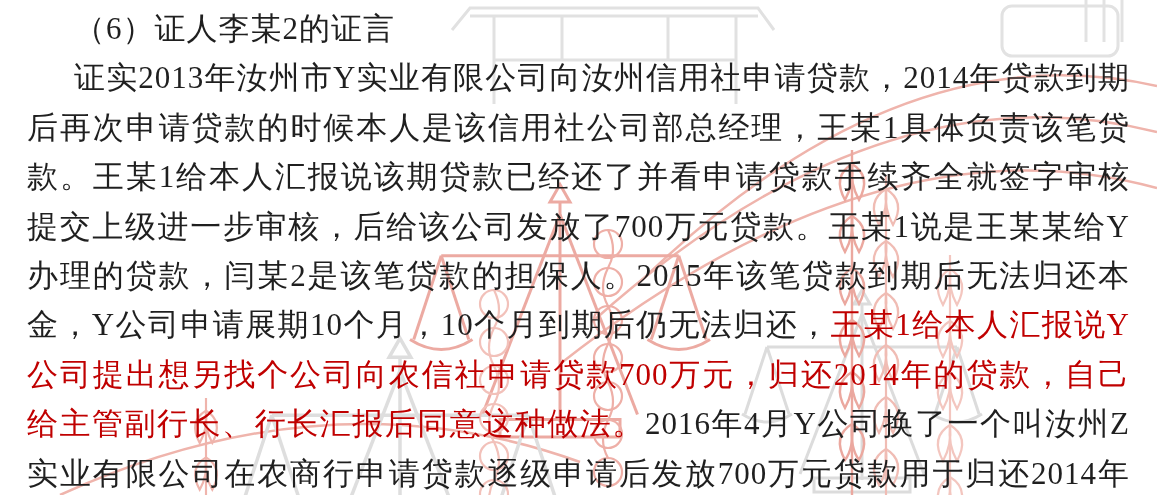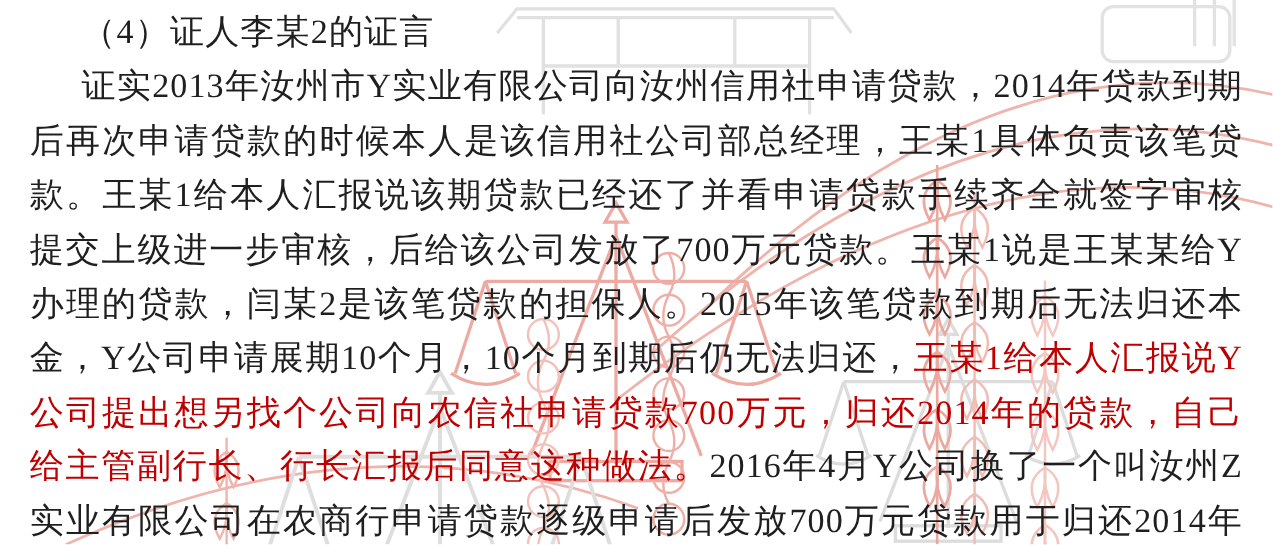--- a/index.html
+++ b/index.html
@@ -127,17 +127,17 @@
     <use href="#wheat" transform="translate(852,150)" stroke="#eba89f" stroke-width="2.4"></use>
     <use href="#wheat" transform="translate(886,175)" stroke="#f0bcb4" stroke-width="2.2"></use>
     <use href="#wheat" transform="translate(950,255)" stroke="#f3c6bf" stroke-width="2.2"></use>
     <use href="#wheat" transform="translate(206,398) scale(0.9)" stroke="#efb4ac" stroke-width="2.4"></use>
 
     <use href="#scrollband" transform="translate(608,228)" stroke="#eeafa7" stroke-width="2.2"></use>
     <use href="#scrollband" transform="translate(494,288)" stroke="#f2c1ba" stroke-width="2.2"></use>
   </svg>
 
   <div class="text-layer">
-    <div class="doc-heading">（4）证人李某2的证言</div>
+    <div class="doc-heading">（6）证人李某2的证言</div>
     <p class="doc-paragraph"><span class="run-normal">证实2013年汝州市Y实业有限公司向汝州信用社申请贷款，2014年贷款到期后再次申请贷款的时候本人是该信用社公司部总经理，王某1具体负责该笔贷款。王某1给本人汇报说该期贷款已经还了并看申请贷款手续齐全就签字审核提交上级进一步审核，后给该公司发放了700万元贷款。王某1说是王某某给Y办理的贷款，闫某2是该笔贷款的担保人。2015年该笔贷款到期后无法归还本金，Y公司申请展期10个月，10个月到期后仍无法归还，</span><span class="run-red">王某1给本人汇报说Y公司提出想另找个公司向农信社申请贷款700万元，归还2014年的贷款，自己给主管副行长、行长汇报后同意这种做法。</span><span class="run-normal">2016年4月Y公司换了一个叫汝州Z实业有限公司在农商行申请贷款逐级申请后发放700万元贷款用于归还2014年的贷款。</span></p>
   </div>
 
 </div>
 
 </body></html>

